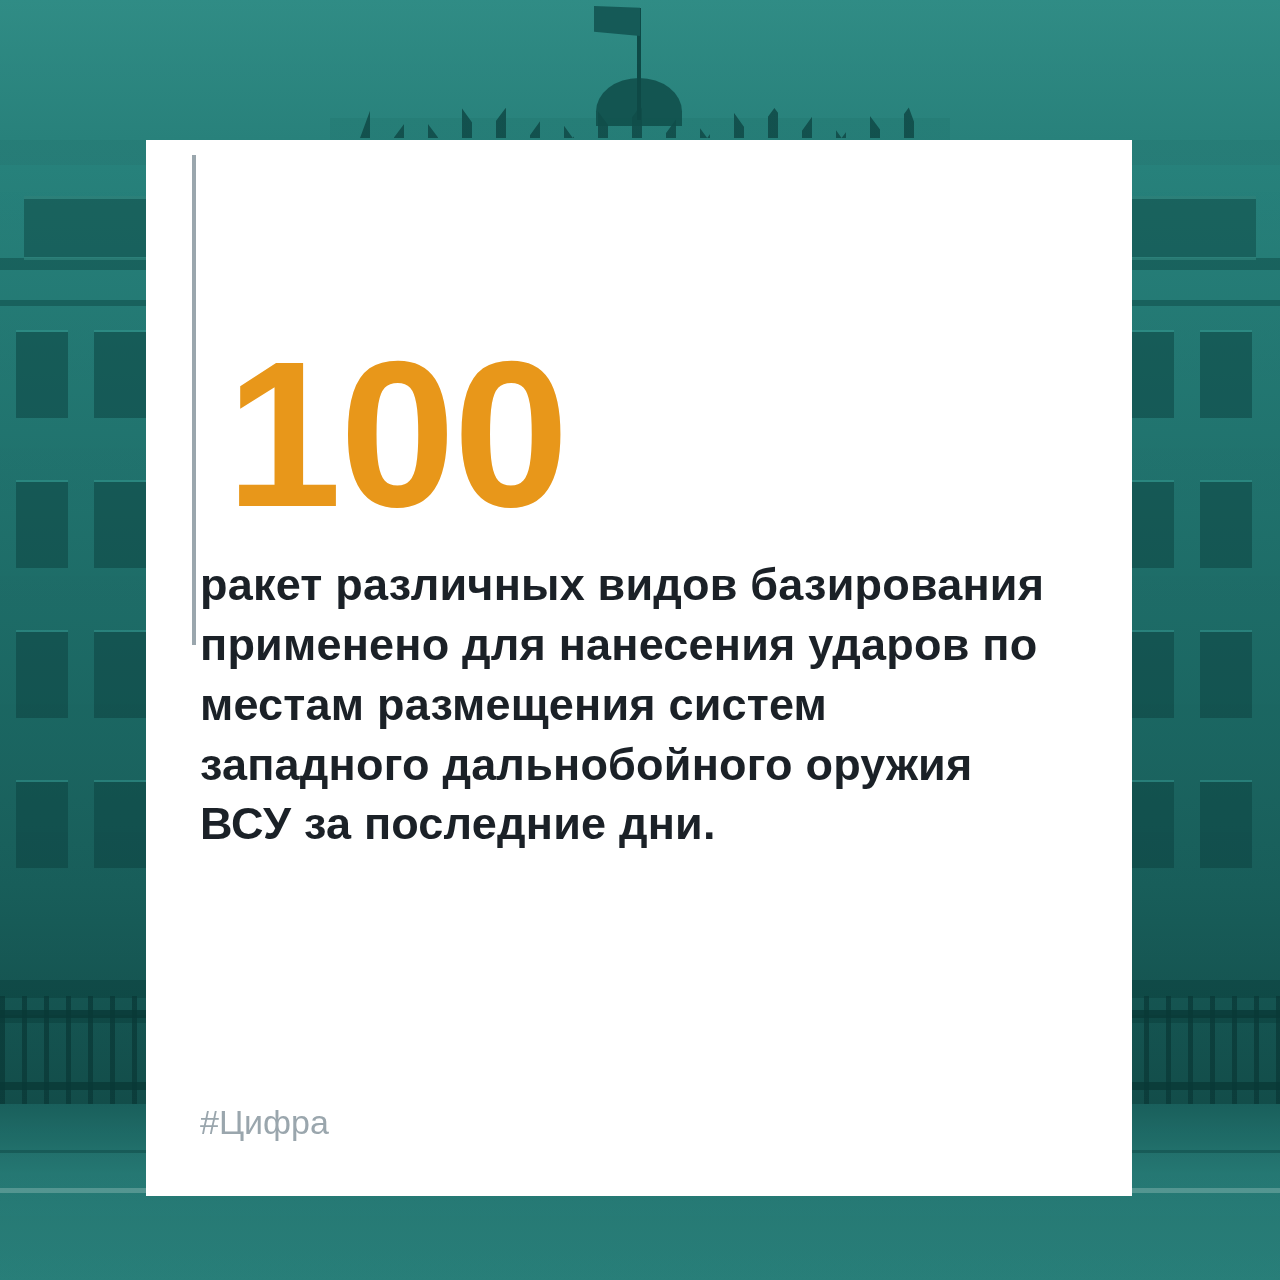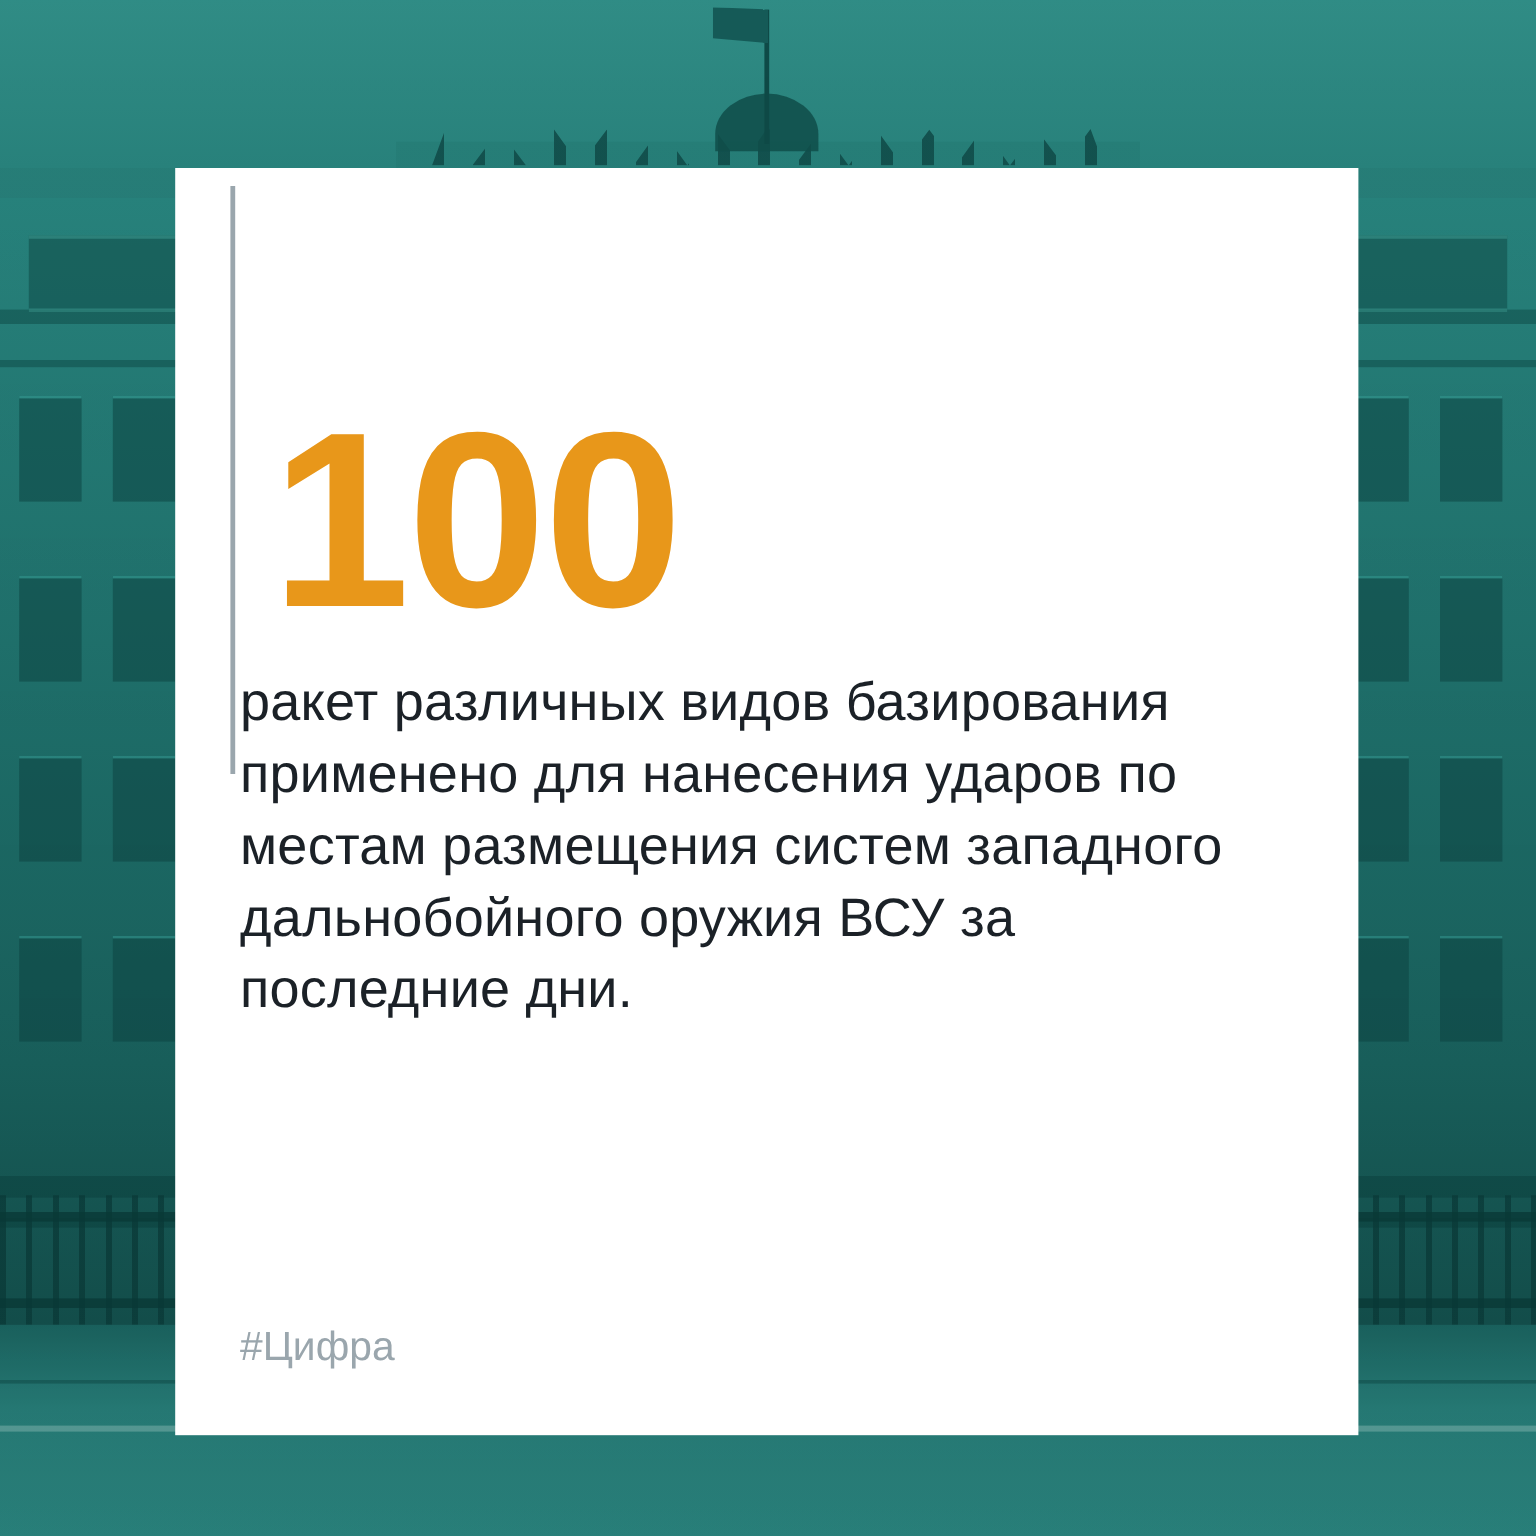--- a/index.html
+++ b/index.html
@@ -217,21 +217,21 @@
     color: #e8971a;
     letter-spacing: -2px;
   }
   .body-text {
     position: absolute;
     left: 54px;
     top: 415px;
     width: 852px;
     font-size: 45px;
     line-height: 1.33;
-    font-weight: 400;
+    font-weight: 700;
     color: #1b2127;
     letter-spacing: 0.2px;
   }
   .hashtag {
     position: absolute;
     left: 54px;
     bottom: 54px;
     font-size: 34px;
     font-weight: 500;
     color: #9aa6ad;

